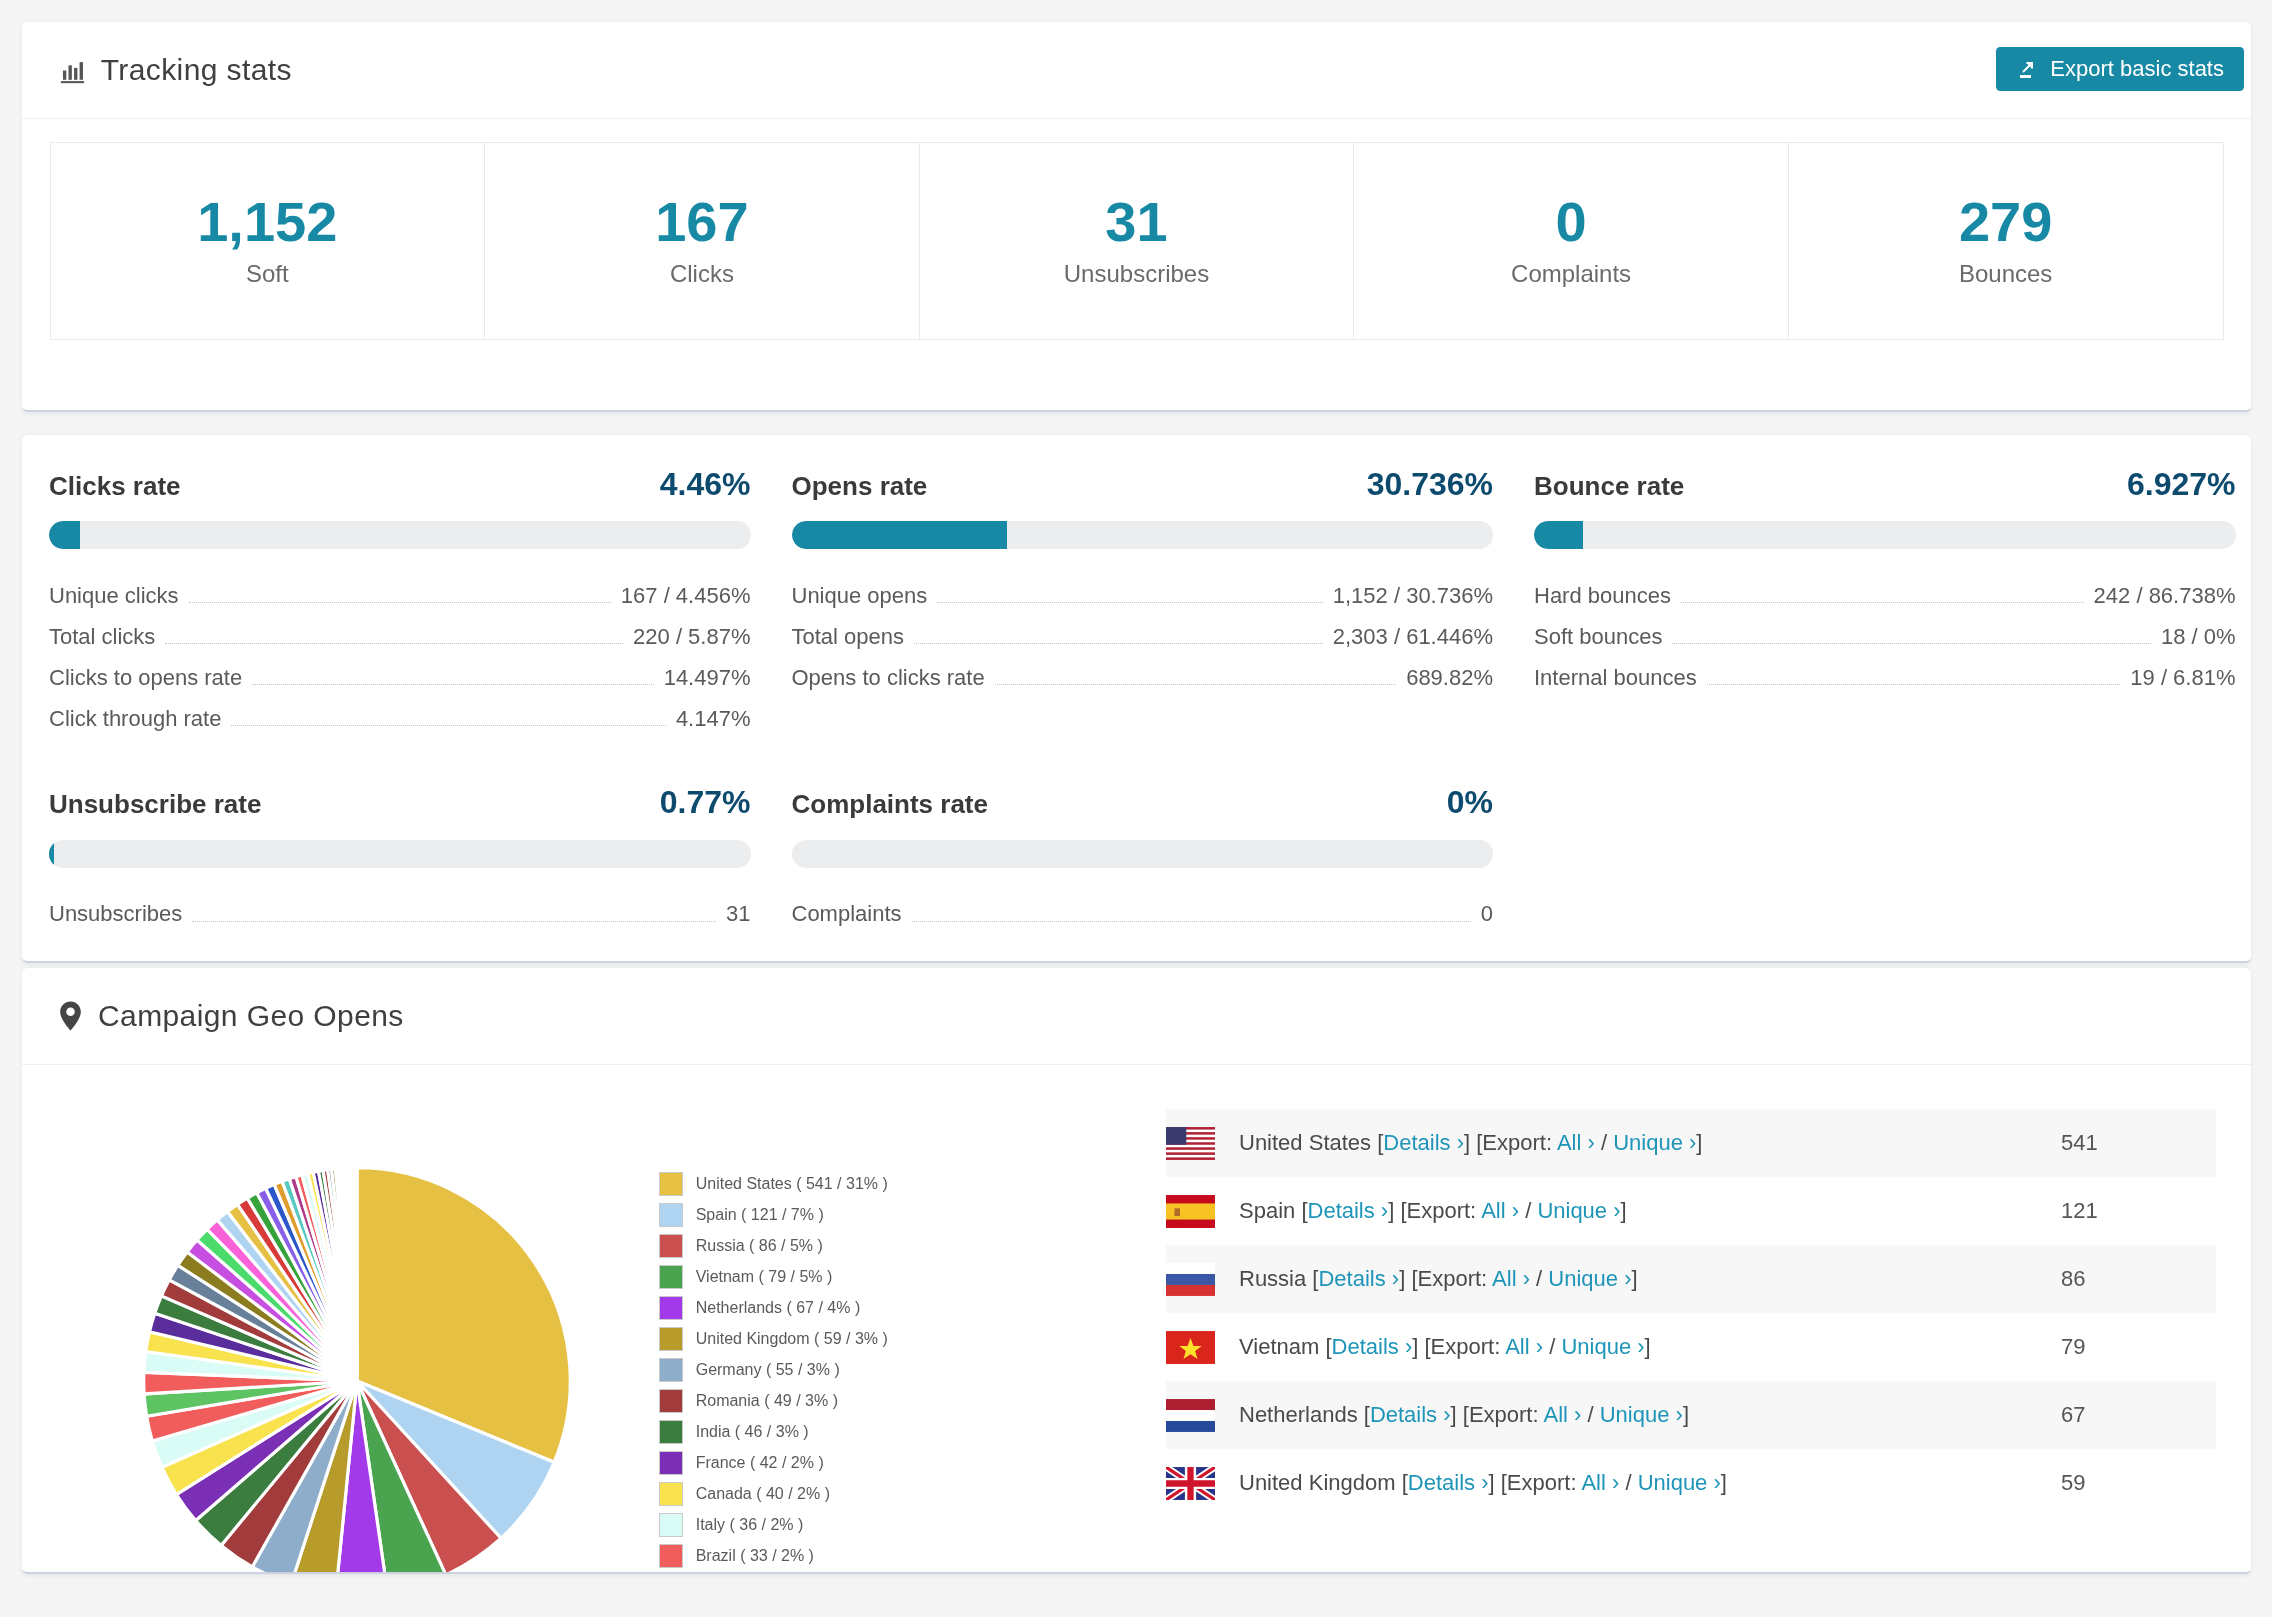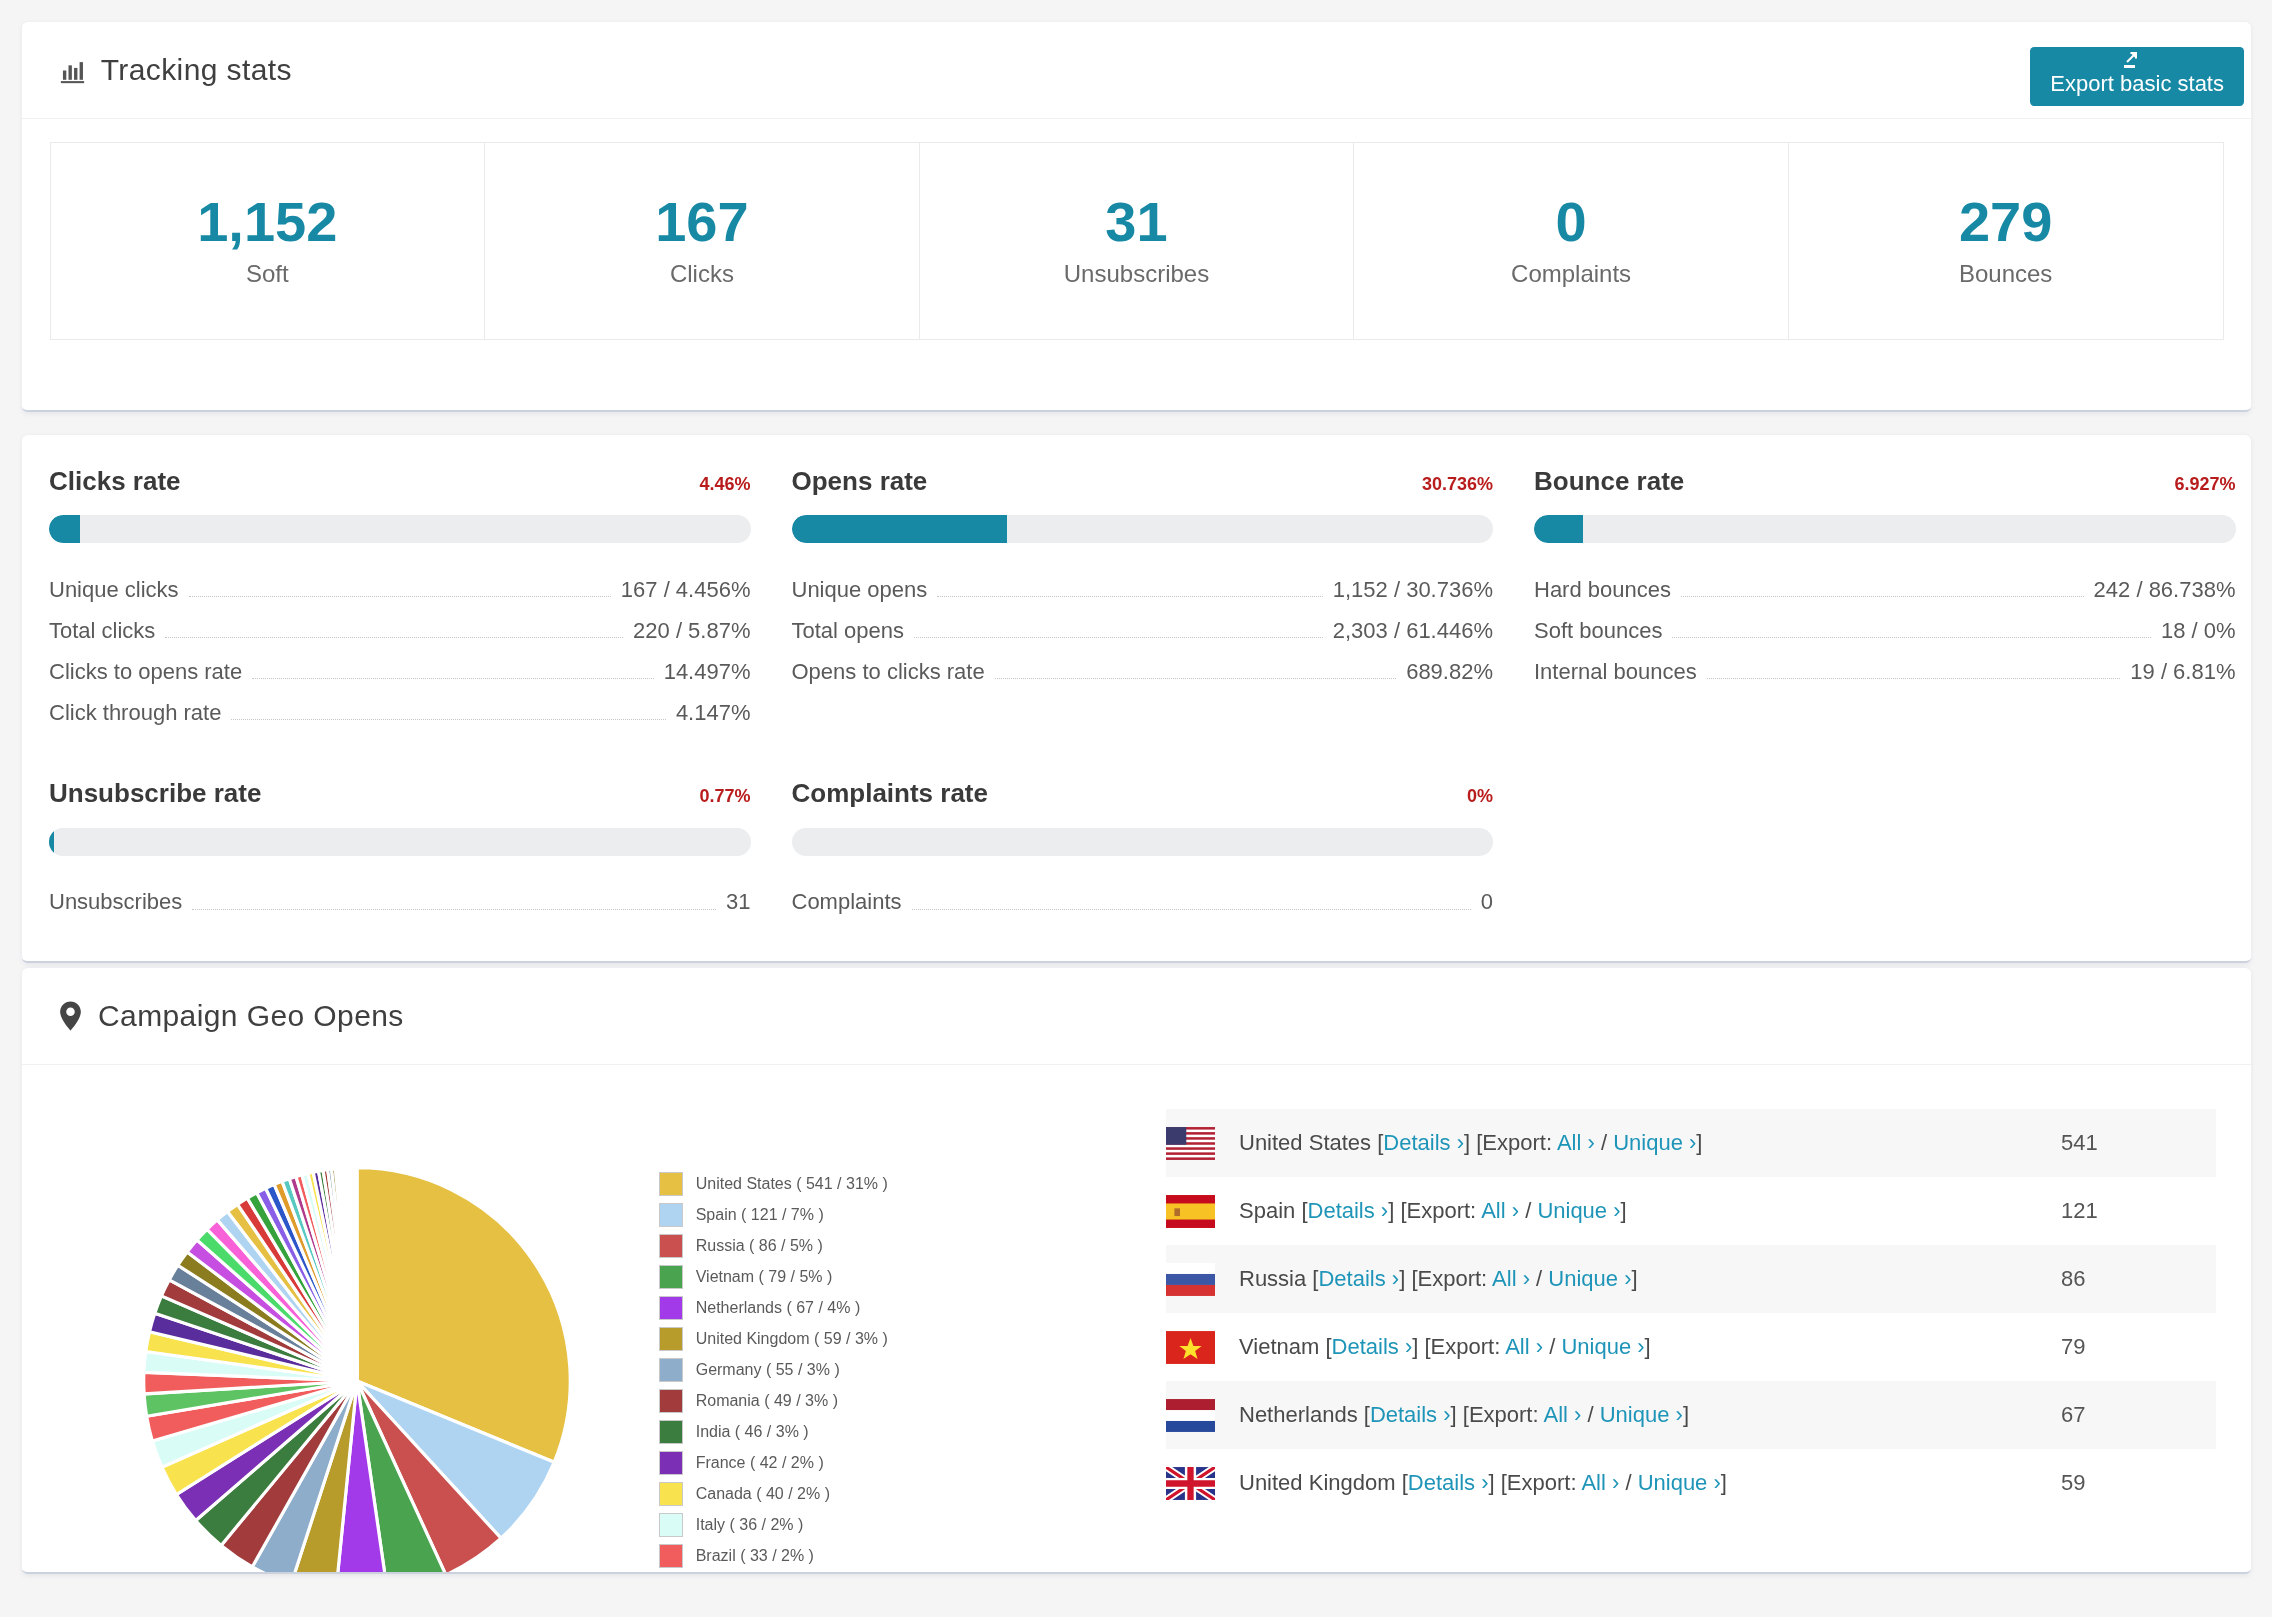--- a/index.html
+++ b/index.html
@@ -11,41 +11,41 @@
   #card-tracking { top:22px; height:390px; }
   #card-rates    { top:435px; height:528px; }
   #card-geo      { top:968px; height:606px; overflow:hidden; }
 
   .card-header { display:flex; align-items:center; height:97px; padding:0 35px;
     border-bottom:1.4px solid #f0f0f0; position:relative; }
   .card-title { font-size:30px; color:#3f3f3f; letter-spacing:0.4px; }
   .hdr-icon { width:31px; height:31px; margin-right:12.7px; flex:0 0 auto; }
   .hdr-icon svg { width:100%; height:100%; fill:#555; }
 
-  .btn-export { position:absolute; right:7px; top:25.4px; height:59px;
+  .btn-export { position:absolute; right:7px; top:25.4px; height:44px;
     display:flex; align-items:center; padding:0 20px; background:#1789a5;
     border:none; border-radius:4.2px; color:#fff; font-size:22px; cursor:pointer;
-    font-family:"Liberation Sans", sans-serif;flex-direction:column; }
+    font-family:"Liberation Sans", sans-serif; }
   .btn-export svg { width:24px; height:24px; margin-right:10px; stroke:#fff; fill:#fff; }
 
   
   .stats-box { margin:22.6px 27.5px 0 27.5px; height:198px; border:1.4px solid #eaeaea;
     display:flex; }
   .stat-cell { flex:1; display:flex; flex-direction:column; align-items:center;
     justify-content:center; border-left:1.4px solid #eaeaea; }
   .stat-cell:first-child { border-left:none; }
   .stat-num { font-size:56px; font-weight:700; color:#1789a5; line-height:1; }
   .stat-lbl { font-size:24px; color:#6a6a6a; margin-top:10px; }
 
   
   #rates-grid { display:grid; grid-template-columns:1fr 1fr 1fr;
     column-gap:41px; row-gap:51px; padding:31px 15.5px 0 27px; }
   .rate-head { display:flex; justify-content:space-between; align-items:baseline; }
   .rate-title { font-size:26px; font-weight:700; color:#3a3a3a; }
-  .rate-value { font-size:18px; font-weight:700; color:#b91c1c; }
+  .rate-value { font-size:32px; font-weight:700; color:#0c4a6e; }
   .rate-bar { margin-top:18.4px; height:28px; background:#ecedef; border-radius:14px;
     overflow:hidden; }
   .rate-fill { height:100%; background:#1789a5; border-radius:14px 0 0 14px; }
   .rate-rows { margin-top:20px; }
   .rate-row { display:flex; align-items:flex-end; height:41px; font-size:22px; color:#5a5a5a; }
   .rr-label { white-space:nowrap; padding-bottom:1.4px; }
   .rr-leader { flex:1; border-bottom:1.4px dotted #c6c6c6; margin:0 10px 7px 10px; }
   .rr-value { white-space:nowrap; padding-bottom:1.4px; }
 
   

